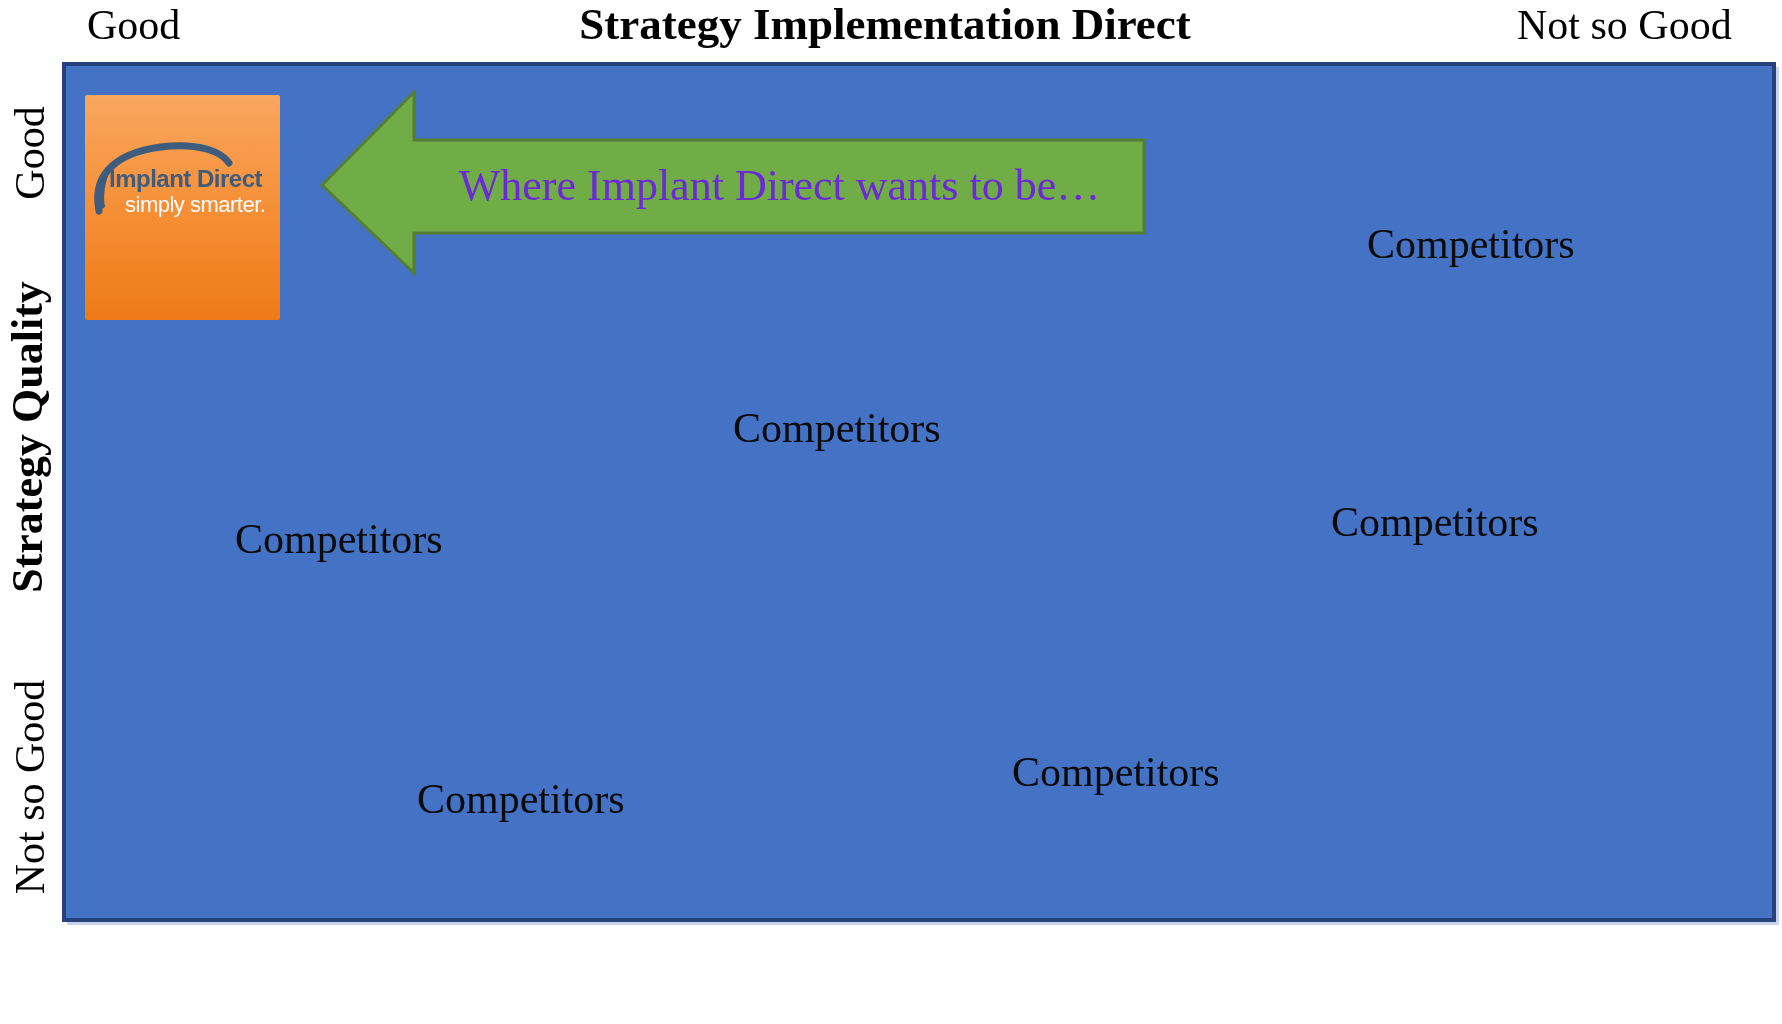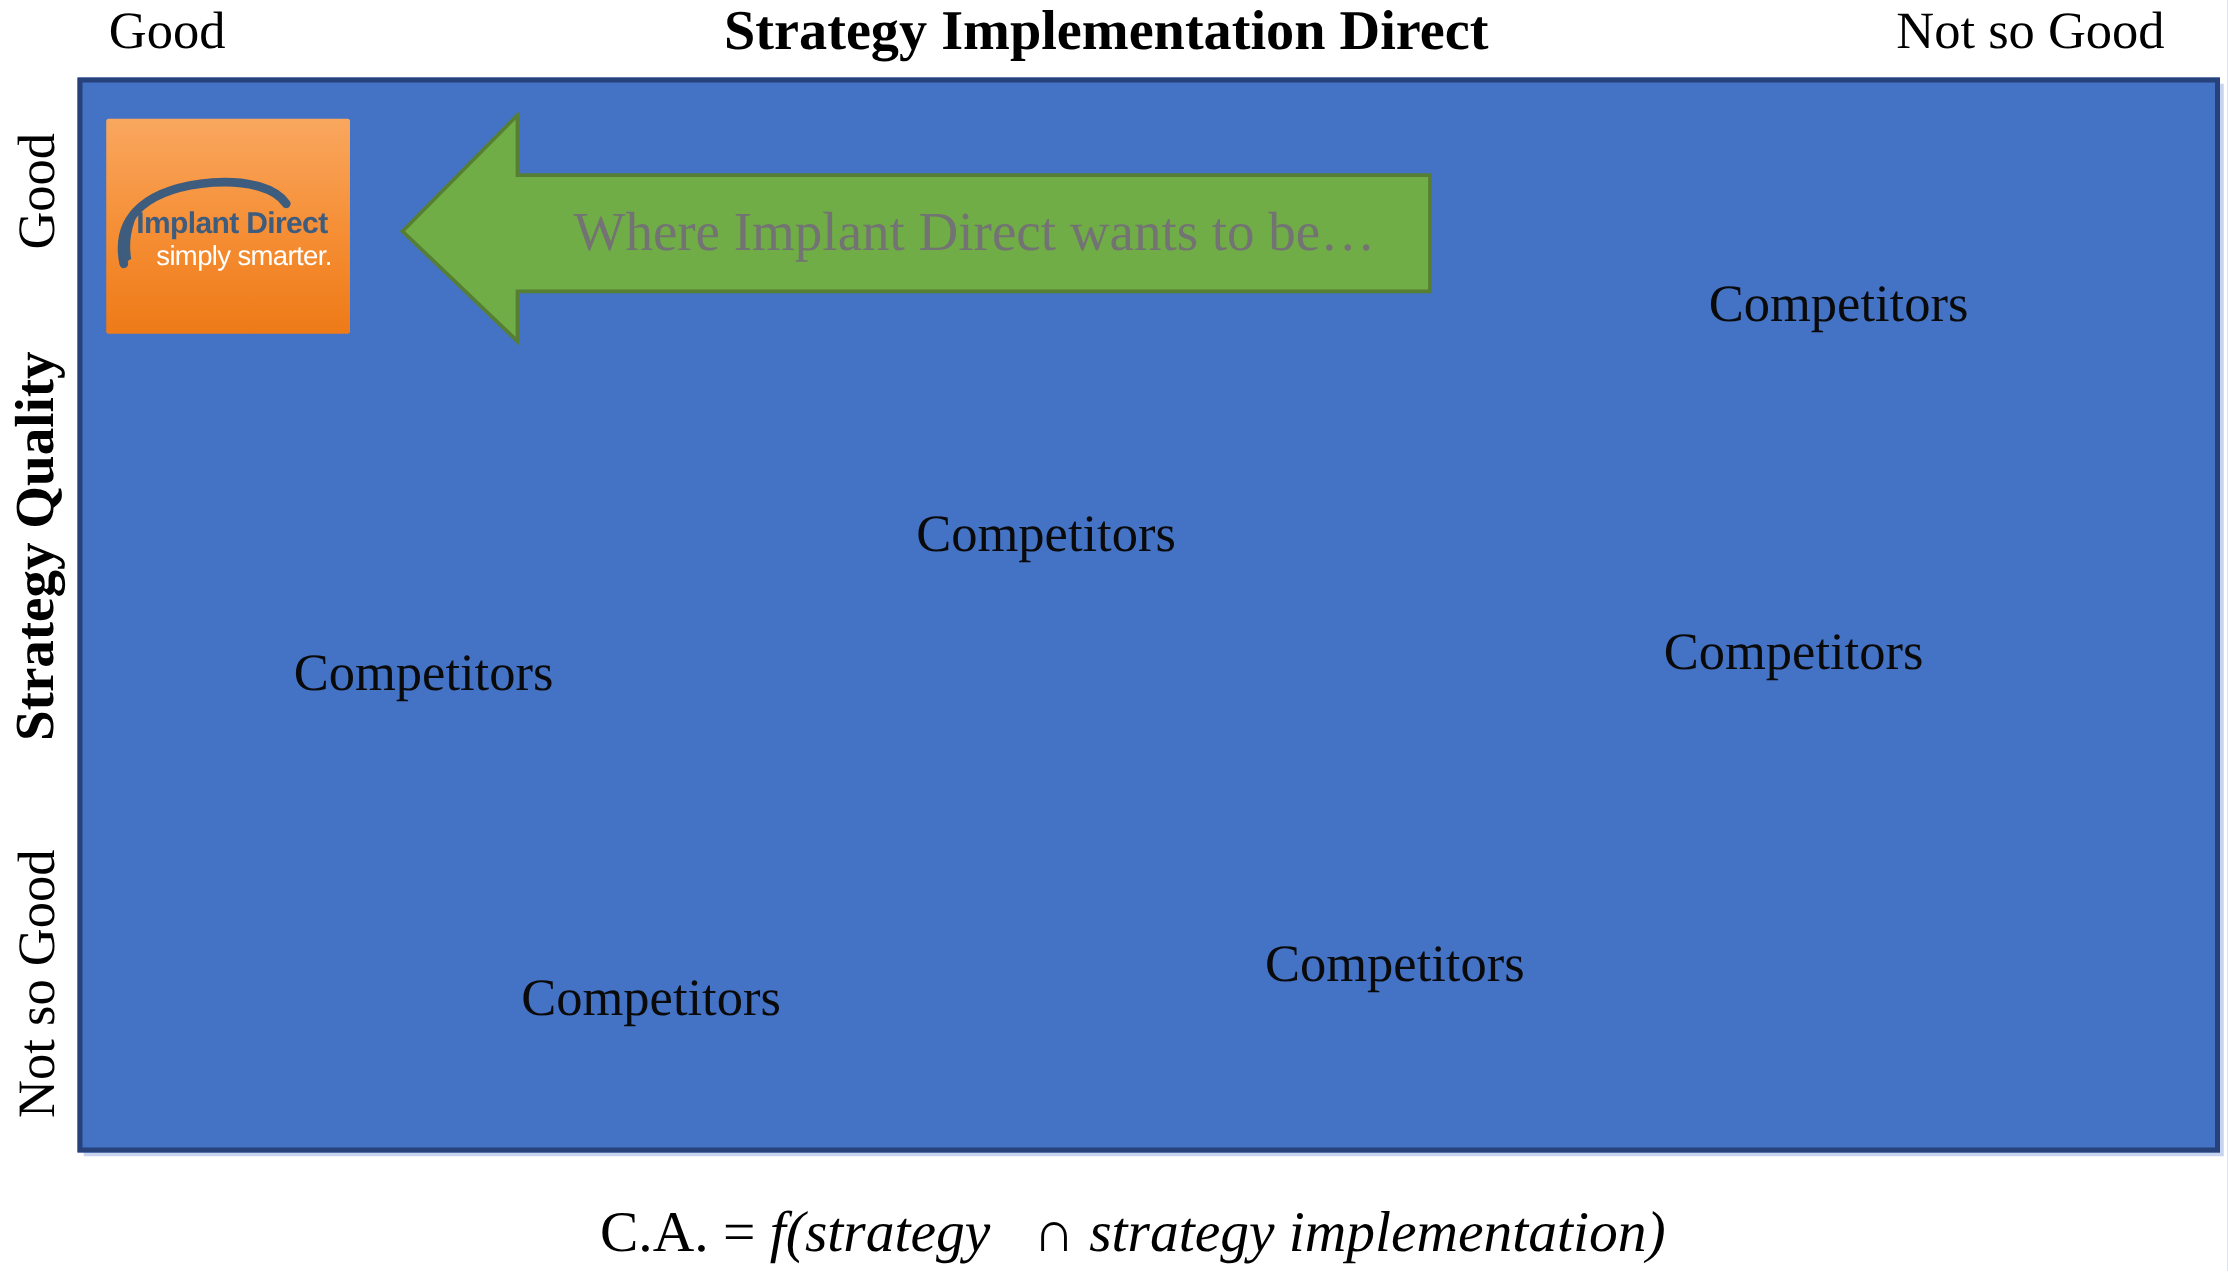--- a/index.html
+++ b/index.html
@@ -24,38 +24,38 @@
   .left-label.squality{left:28px;top:437px;font-size:44px;font-weight:bold;}
   .left-label.notsogood{left:30px;top:787px;}
   
   .matrix{
     position:absolute;left:62px;top:62px;width:1714px;height:860px;
     background:#4472c4;border:4px solid #27417b;box-sizing:border-box;
     box-shadow:4px 4px 0 -1px #c7d3ef;
   }
   
   .logo{
-    position:absolute;left:85px;top:95px;width:195px;height:172px;
+    position:absolute;left:85px;top:95px;width:195px;height:225px;
     background:linear-gradient(180deg,#f9a75f 0%,#f58d33 55%,#ee7a17 100%);
     border-radius:2px;font-family:"Liberation Sans", sans-serif;
   }
   .logo svg{position:absolute;left:0;top:0;}
   .logo .l1{
     position:absolute;left:24px;top:70px;font-size:24px;letter-spacing:-0.5px;
     color:#3e5c7d;font-weight:bold;white-space:nowrap;
   }
   .logo .l2{
     position:absolute;left:40px;top:97px;font-size:22px;letter-spacing:-0.5px;
     color:#ffffff;white-space:nowrap;text-align:right;
   }
   
   .arrow-svg{position:absolute;left:320px;top:90px;width:827px;height:187px;}
   .arrow-label{
     position:absolute;left:416px;top:164px;width:727px;text-align:center;
-    font-size:44px;line-height:1;color:#737373;white-space:nowrap;font-family:Liberation Serif, serif;
+    font-size:44px;line-height:1;color:#6d28d9;white-space:nowrap;font-family:Liberation Serif, serif;
   }
   
   .competitor{
     position:absolute;font-size:42px;line-height:1;color:#0a0a0a;white-space:nowrap;margin-top:25px;
   }
   
   .formula{
     position:absolute;left:480px;top:963px;font-size:46px;line-height:1;white-space:nowrap;
   }
   .formula .math{font-style:italic;}
@@ -91,17 +91,14 @@
 
   <div id="competitors-layer">
       <div class="competitor" style="left: 1367px; top: 198px;">Competitors</div>
       <div class="competitor" style="left: 733px; top: 382px;">Competitors</div>
       <div class="competitor" style="left: 1331px; top: 476px;">Competitors</div>
       <div class="competitor" style="left: 235px; top: 493px;">Competitors</div>
       <div class="competitor" style="left: 417px; top: 753px;">Competitors</div>
       <div class="competitor" style="left: 1012px; top: 726px;">Competitors</div>
     </div>
 
-  <div class="formula">
-    <span>C.A. = </span><span class="math">f(strategy  ∩ strategy implementation)</span>
-  </div>
 
 </div>
 
 </body></html>

